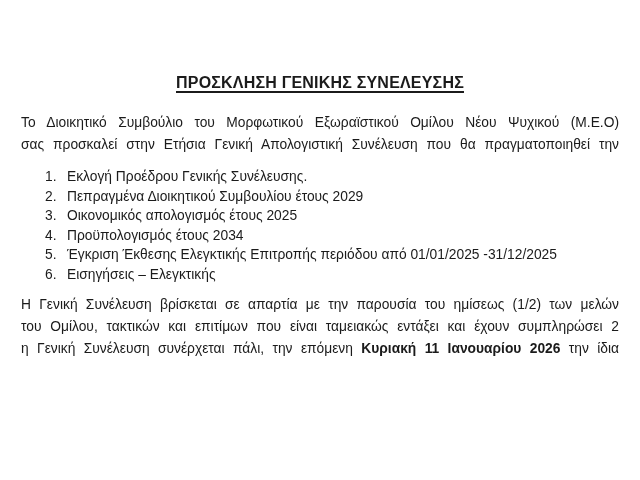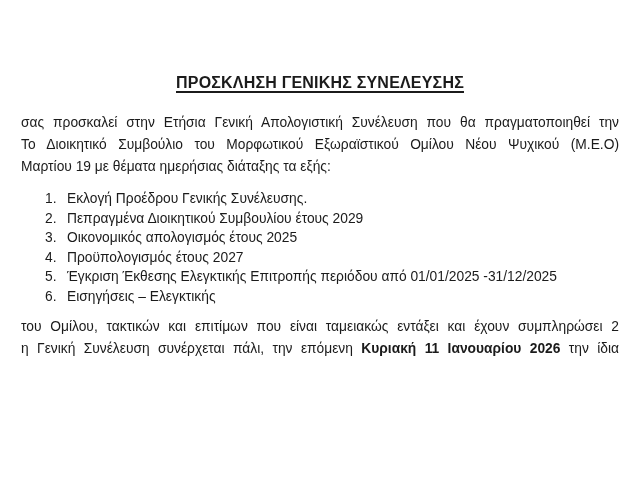--- a/index.html
+++ b/index.html
@@ -79,50 +79,50 @@
   }
 </style>
 </head>
 <body>
 
 <div class="page">
 
   <h1 class="title">ΠΡΟΣΚΛΗΣΗ ΓΕΝΙΚΗΣ ΣΥΝΕΛΕΥΣΗΣ</h1>
 
   <p class="para intro">
+    <span class="jline">Το Διοικητικό Συμβούλιο του Μορφωτικού Εξωραϊστικού Ομίλου Νέου Ψυχικού (Μ.Ε.Ο)</span>
     <span class="jline">σας προσκαλεί στην Ετήσια Γενική Απολογιστική Συνέλευση που θα πραγματοποιηθεί την</span>
-    <span class="jline">Το Διοικητικό Συμβούλιο του Μορφωτικού Εξωραϊστικού Ομίλου Νέου Ψυχικού (Μ.Ε.Ο)</span>
-    <span class="lline">Μαρτίου 19 με θέματα ημερήσιας διάταξης τα εξής:</span>
   </p>
 
   <ol class="agenda">
     <li class="agenda-item">
       <span class="num">1.</span>
       <span class="txt">Εκλογή Προέδρου Γενικής Συνέλευσης.</span>
     </li>
     <li class="agenda-item">
       <span class="num">2.</span>
       <span class="txt">Πεπραγμένα Διοικητικού Συμβουλίου έτους 2029</span>
     </li>
     <li class="agenda-item">
       <span class="num">3.</span>
       <span class="txt">Οικονομικός απολογισμός έτους 2025</span>
     </li>
     <li class="agenda-item">
       <span class="num">4.</span>
-      <span class="txt">Προϋπολογισμός έτους 2027</span>
+      <span class="txt">Προϋπολογισμός έτους 2034</span>
     </li>
     <li class="agenda-item">
       <span class="num">5.</span>
       <span class="txt">Έγκριση Έκθεσης Ελεγκτικής Επιτροπής περιόδου από 01/01/2025 -31/12/2025</span>
     </li>
     <li class="agenda-item">
       <span class="num">6.</span>
       <span class="txt">Εισηγήσεις – Ελεγκτικής</span>
     </li>
   </ol>
 
   <p class="para quorum">
+    <span class="jline">Η Γενική Συνέλευση βρίσκεται σε απαρτία με την παρουσία του ημίσεως (1/2) των μελών</span>
     <span class="jline">του Ομίλου, τακτικών και επιτίμων που είναι ταμειακώς εντάξει και έχουν συμπληρώσει 2</span>
     <span class="jline"><span>η Γενική Συνέλευση συνέρχεται πάλι, την επόμενη </span><strong class="bold-date">Κυριακή 11 Ιανουαρίου 2026</strong><span> την ίδια</span></span>
   </p>
 
 </div>
 
 </body></html>

